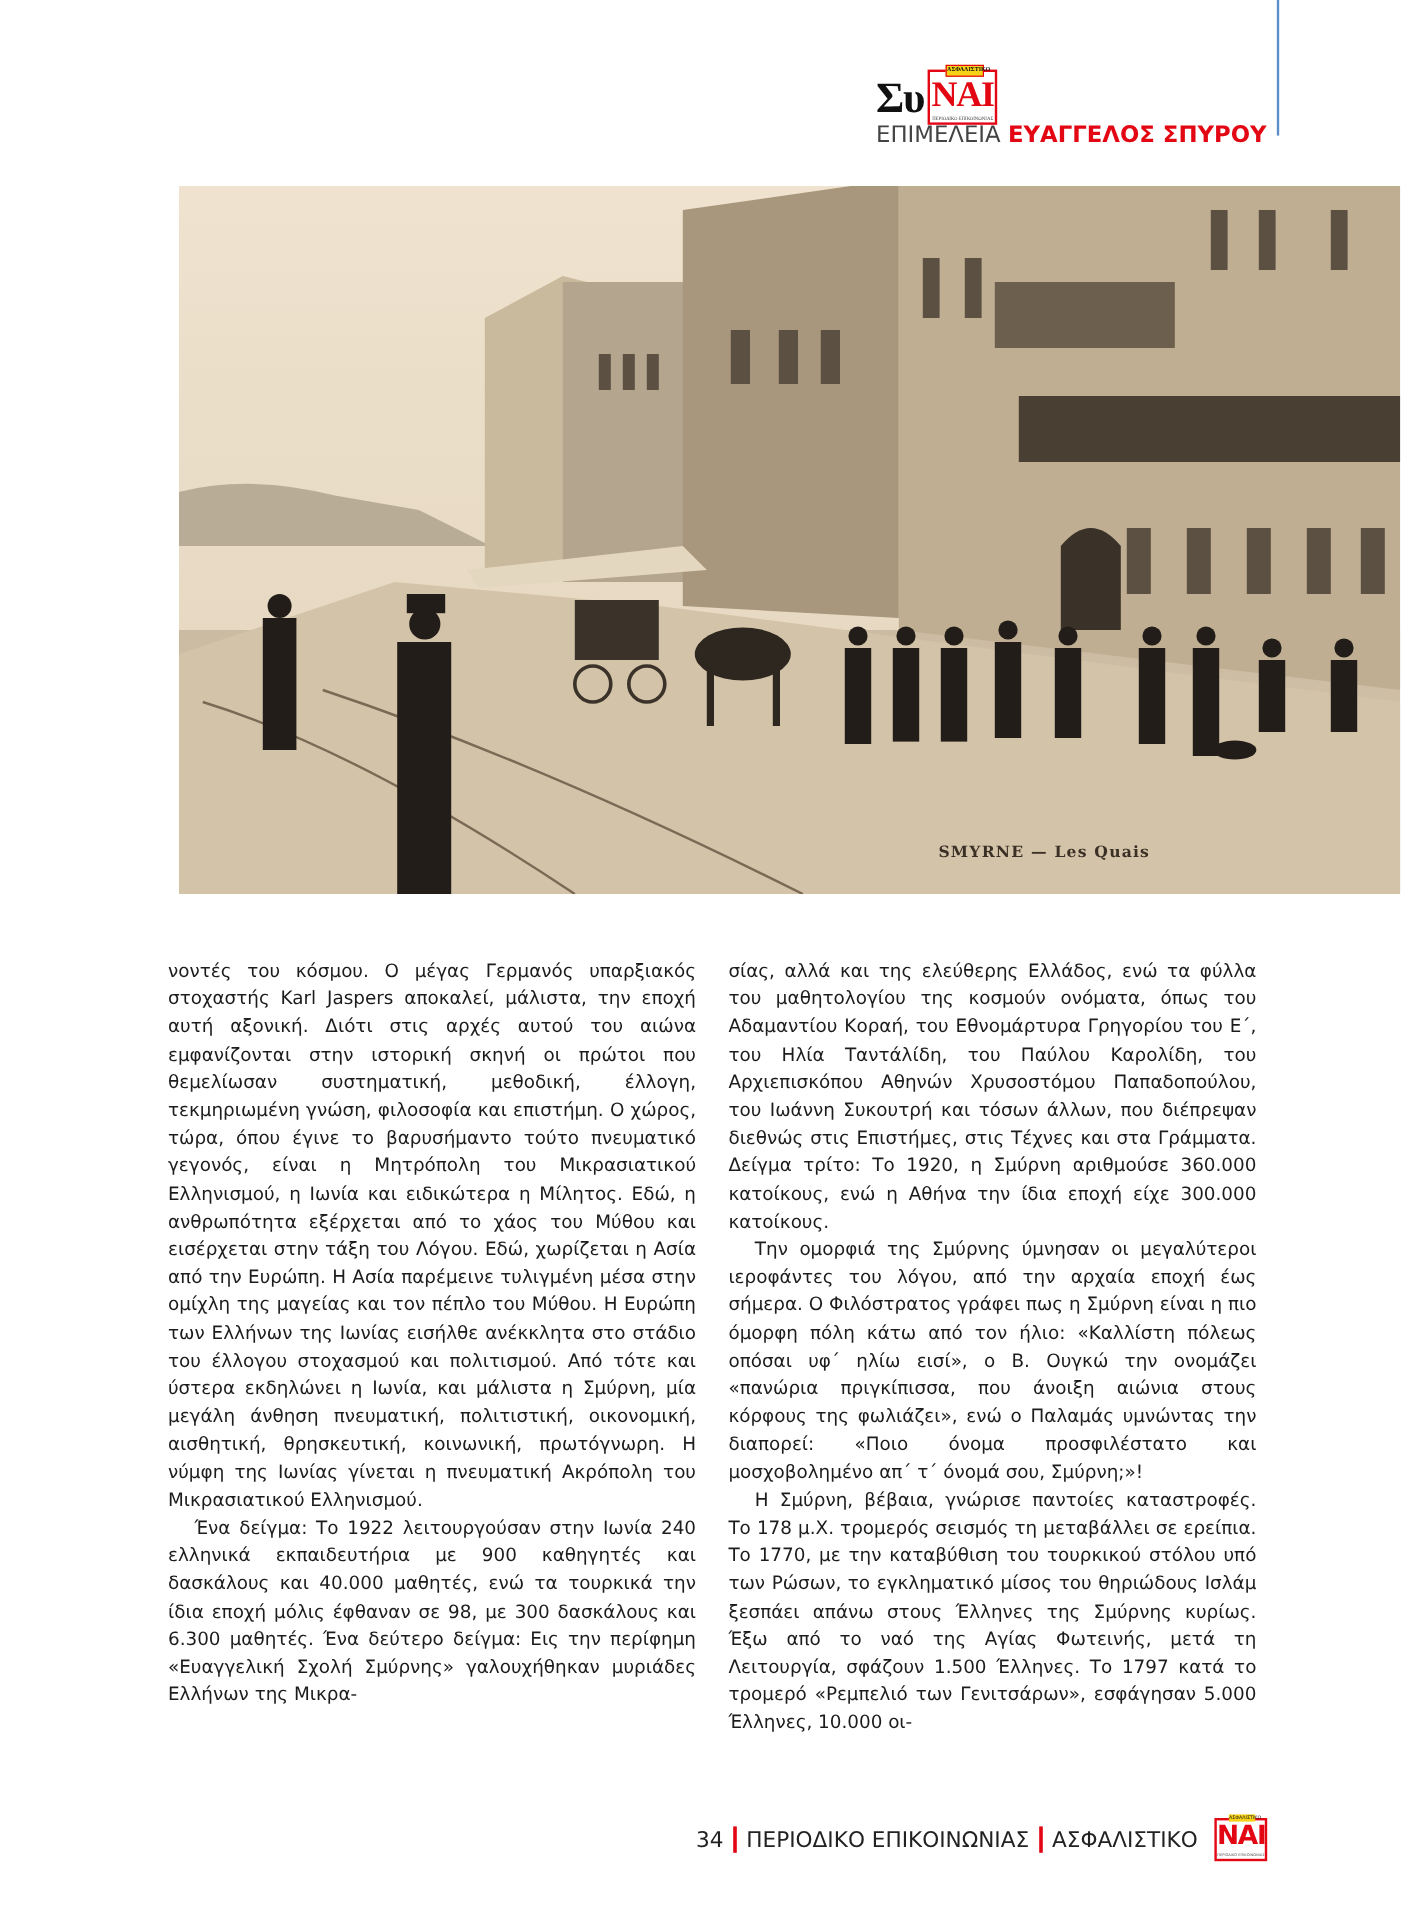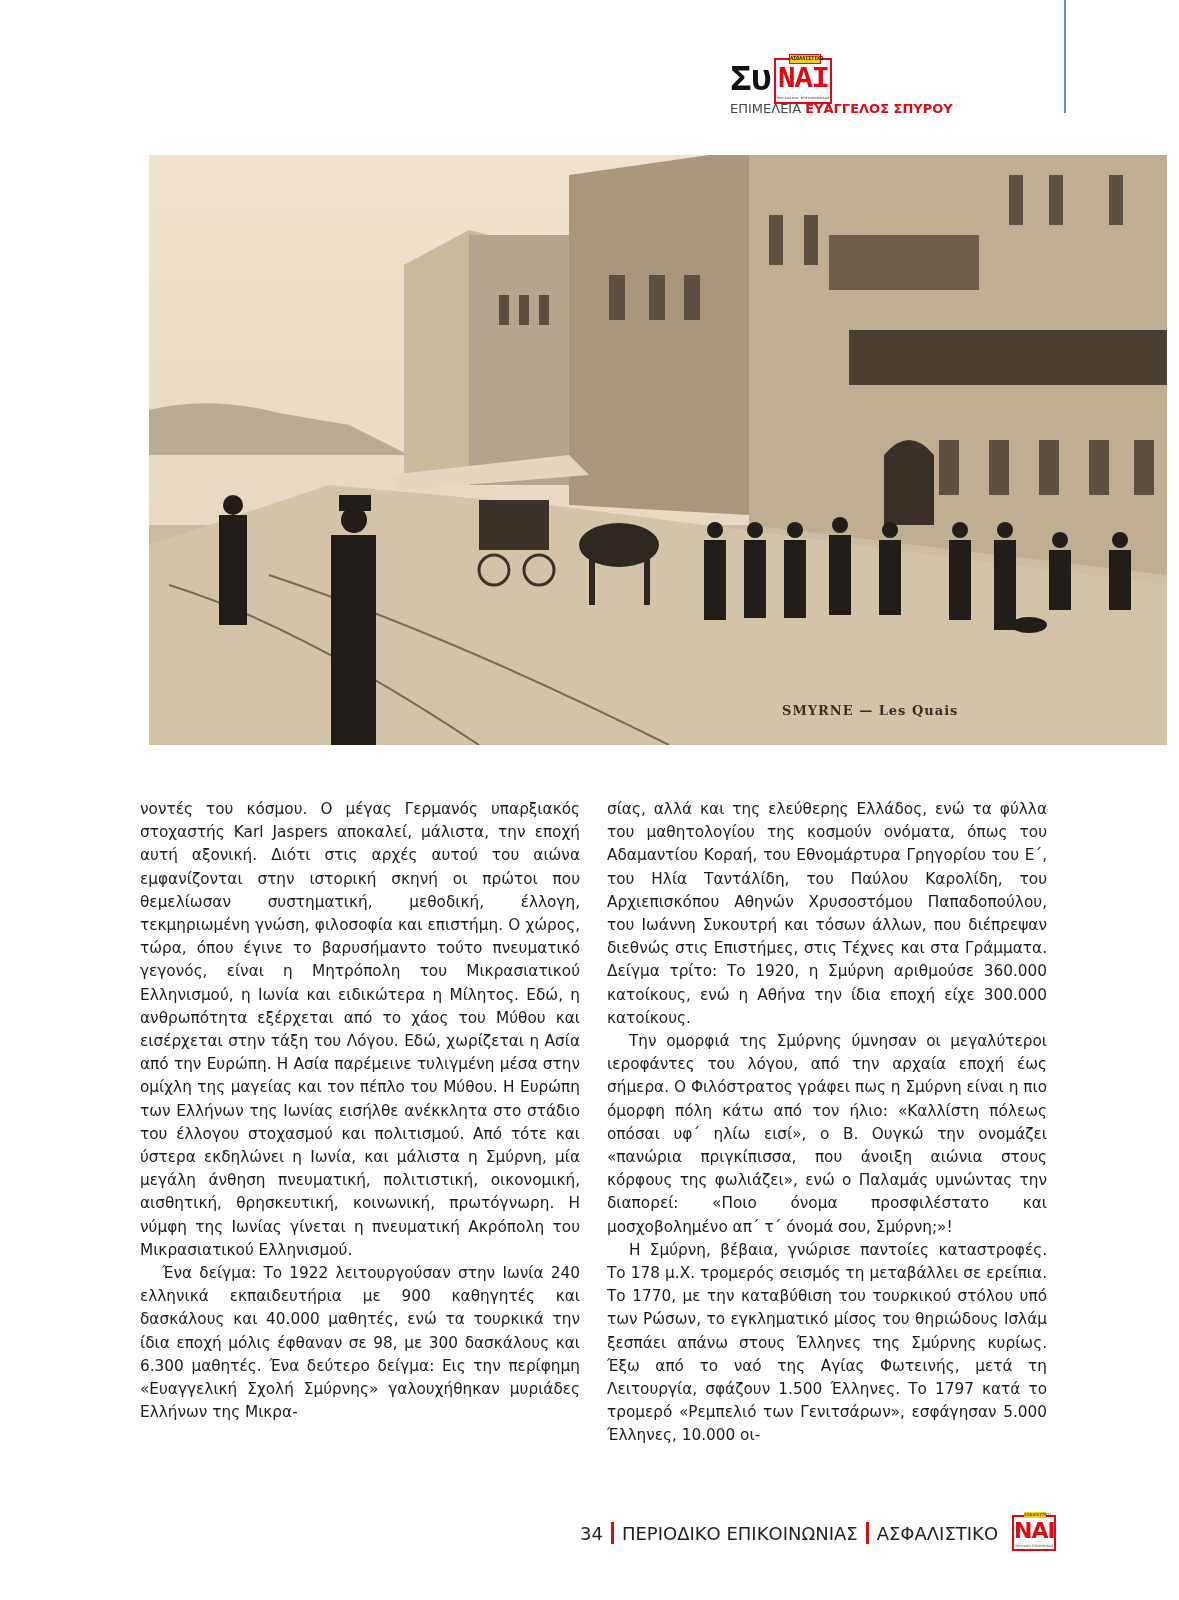--- a/index.html
+++ b/index.html
@@ -1,27 +1,27 @@
 <!DOCTYPE html>
 <html><head>
 <meta charset="utf-8">
 <style>
   html, body { margin:0; padding:0; background:#ffffff; }
   body { width:1179px; height:1600px; position:relative; overflow:hidden; font-family:"DejaVu Sans", sans-serif; color:#1a1a1a; }
 
   .vrule { position:absolute; left:1064px; top:0; width:2px; height:113px; background:#5b8fc7; }
 
   .masthead { position:absolute; left:730px; top:58px; width:320px; height:60px; }
-  .mh-title { position:absolute; left:0; top:0; font-family:Liberation Mono, monospace; font-weight:bold; font-size:36px; letter-spacing:-1px; color:#111; white-space:nowrap; line-height:46px; }
+  .mh-title { position:absolute; left:0; top:0; font-family:Liberation Serif, serif; font-weight:bold; font-size:36px; letter-spacing:-1px; color:#111; white-space:nowrap; line-height:46px; }
   .mh-title .pre { display:inline-block; vertical-align:top; }
   .mh-logo { display:inline-block; vertical-align:top; position:relative; width:58px; height:46px; margin:0 3px; border:2px solid #e30613; box-sizing:border-box; background:#fff; }
   .mh-logo .tag { position:absolute; left:13px; top:-6px; width:30px; height:8px; background:#f7d117; border:1px solid #e30613; font-size:5px; line-height:8px; text-align:center; color:#111; font-weight:bold; letter-spacing:0; }
   .mh-logo .nai { position:absolute; left:0; right:0; top:2px; text-align:center; font-size:30px; line-height:34px; color:#e30613; font-weight:bold; letter-spacing:-1px; }
   .mh-logo .sub { position:absolute; left:0; right:0; bottom:1px; text-align:center; font-size:4px; line-height:5px; color:#444; letter-spacing:0; font-weight:normal; }
-  .mh-credit { position:absolute; left:0; top:43px; font-size:13px; white-space:nowrap; color:#444; letter-spacing:0; }
+  .mh-credit { position:absolute; left:0; top:43px; font-size:19px; white-space:nowrap; color:#444; letter-spacing:0; }
   .mh-credit .name { color:#e30613; font-weight:bold; }
 
   .photo { position:absolute; left:137px; top:155px; width:1018px; height:590px; overflow:hidden;margin-left:12px; }
   .photo svg { display:block; }
   .caption { position:absolute; left:770px; top:705px; font-family:"DejaVu Serif", serif; font-size:13px; letter-spacing:1px; color:#3a3026; font-weight:bold; }
 
   .col { position:absolute; top:798px; width:440px; font-size:15.3px; line-height:23.2px; text-align:justify; color:#1c1c1c; }
   .col.left { left:140px; }
   .col.right { left:607px; }
   .col p { margin:0; }

